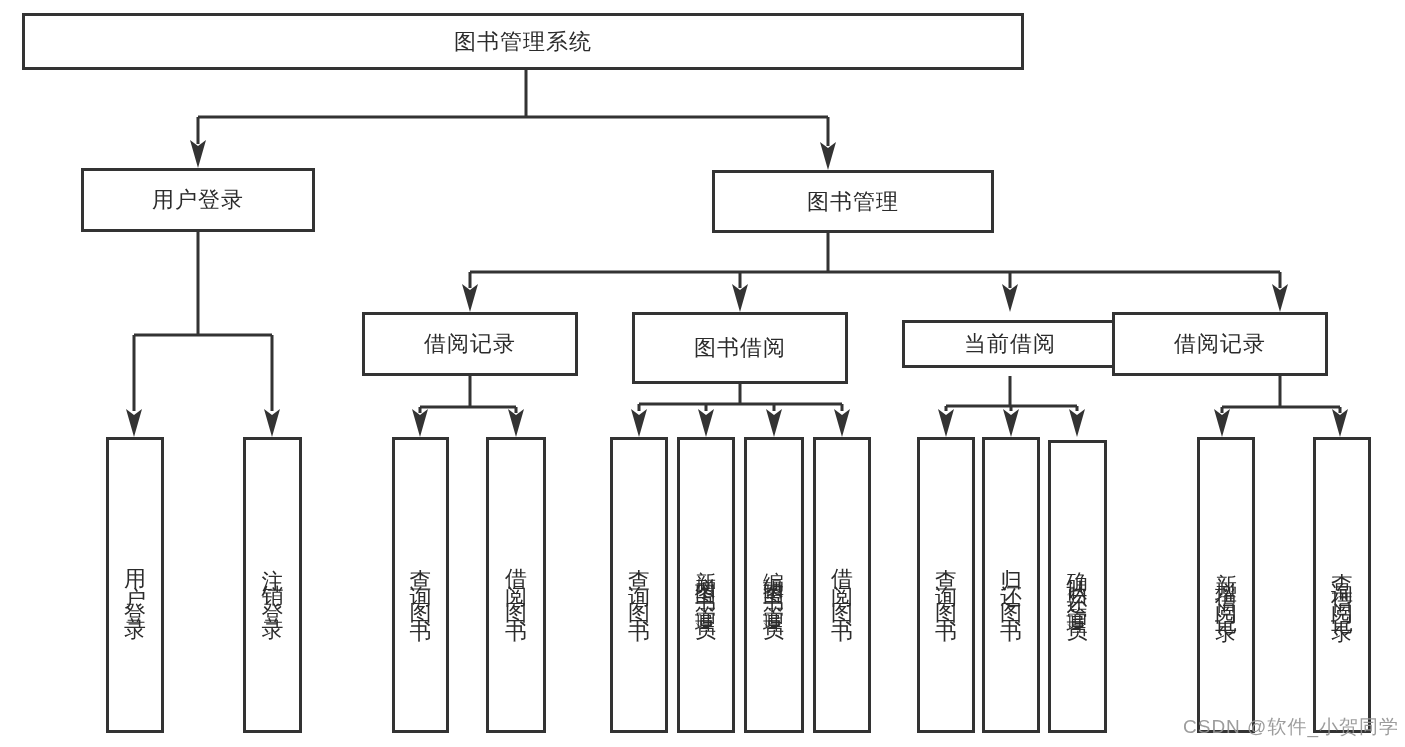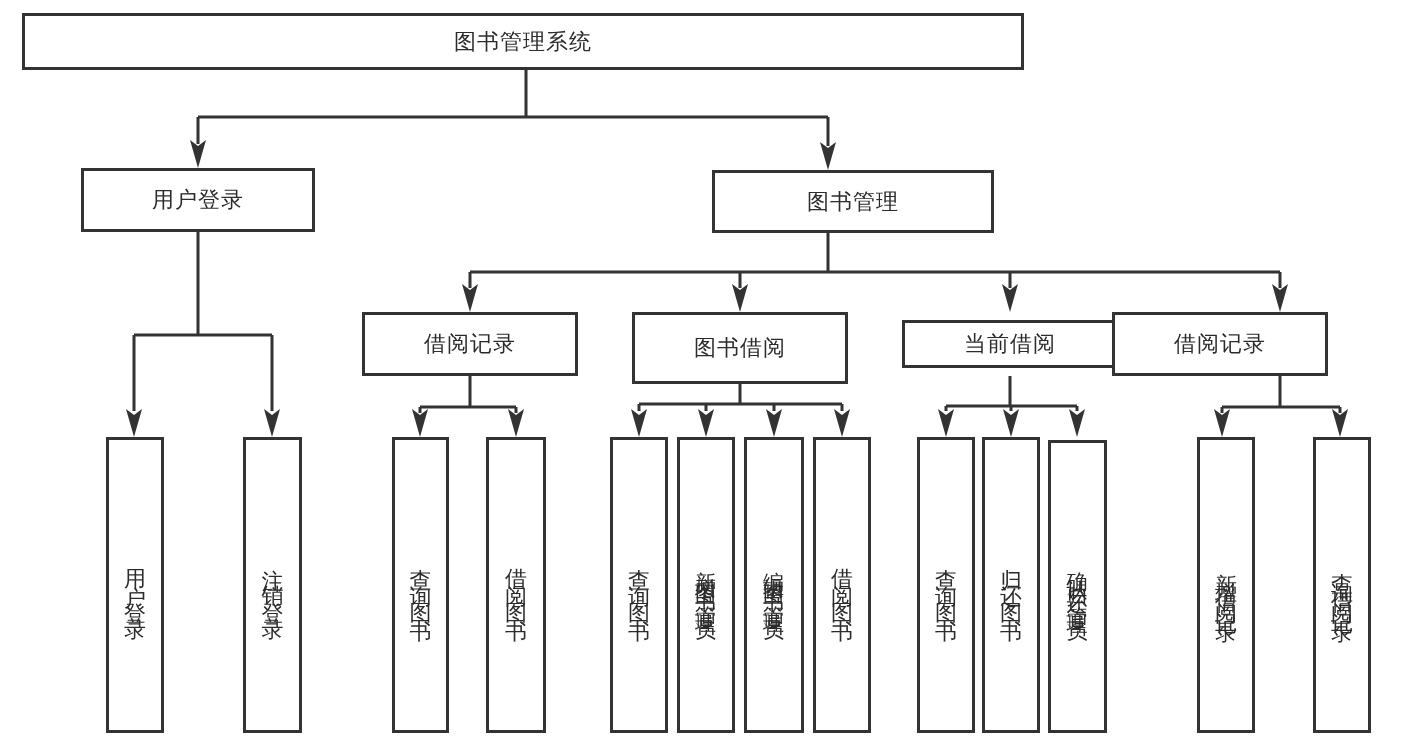--- a/index.html
+++ b/index.html
@@ -157,14 +157,15 @@
     <span class="ls8">确认归还（管理员）</span>
   </div>
 
   <div class="node v" style="left:1197px;top:437px;width:58px;height:296px">
     <span class="ls10">新增借阅记录</span>
   </div>
   <div class="node v" style="left:1313px;top:437px;width:58px;height:296px">
     <span class="ls10">查询借阅记录</span>
   </div>
 
+  <div class="watermark">CSDN @软件_小贺同学</div>
 
 </div>
 
 </body></html>

